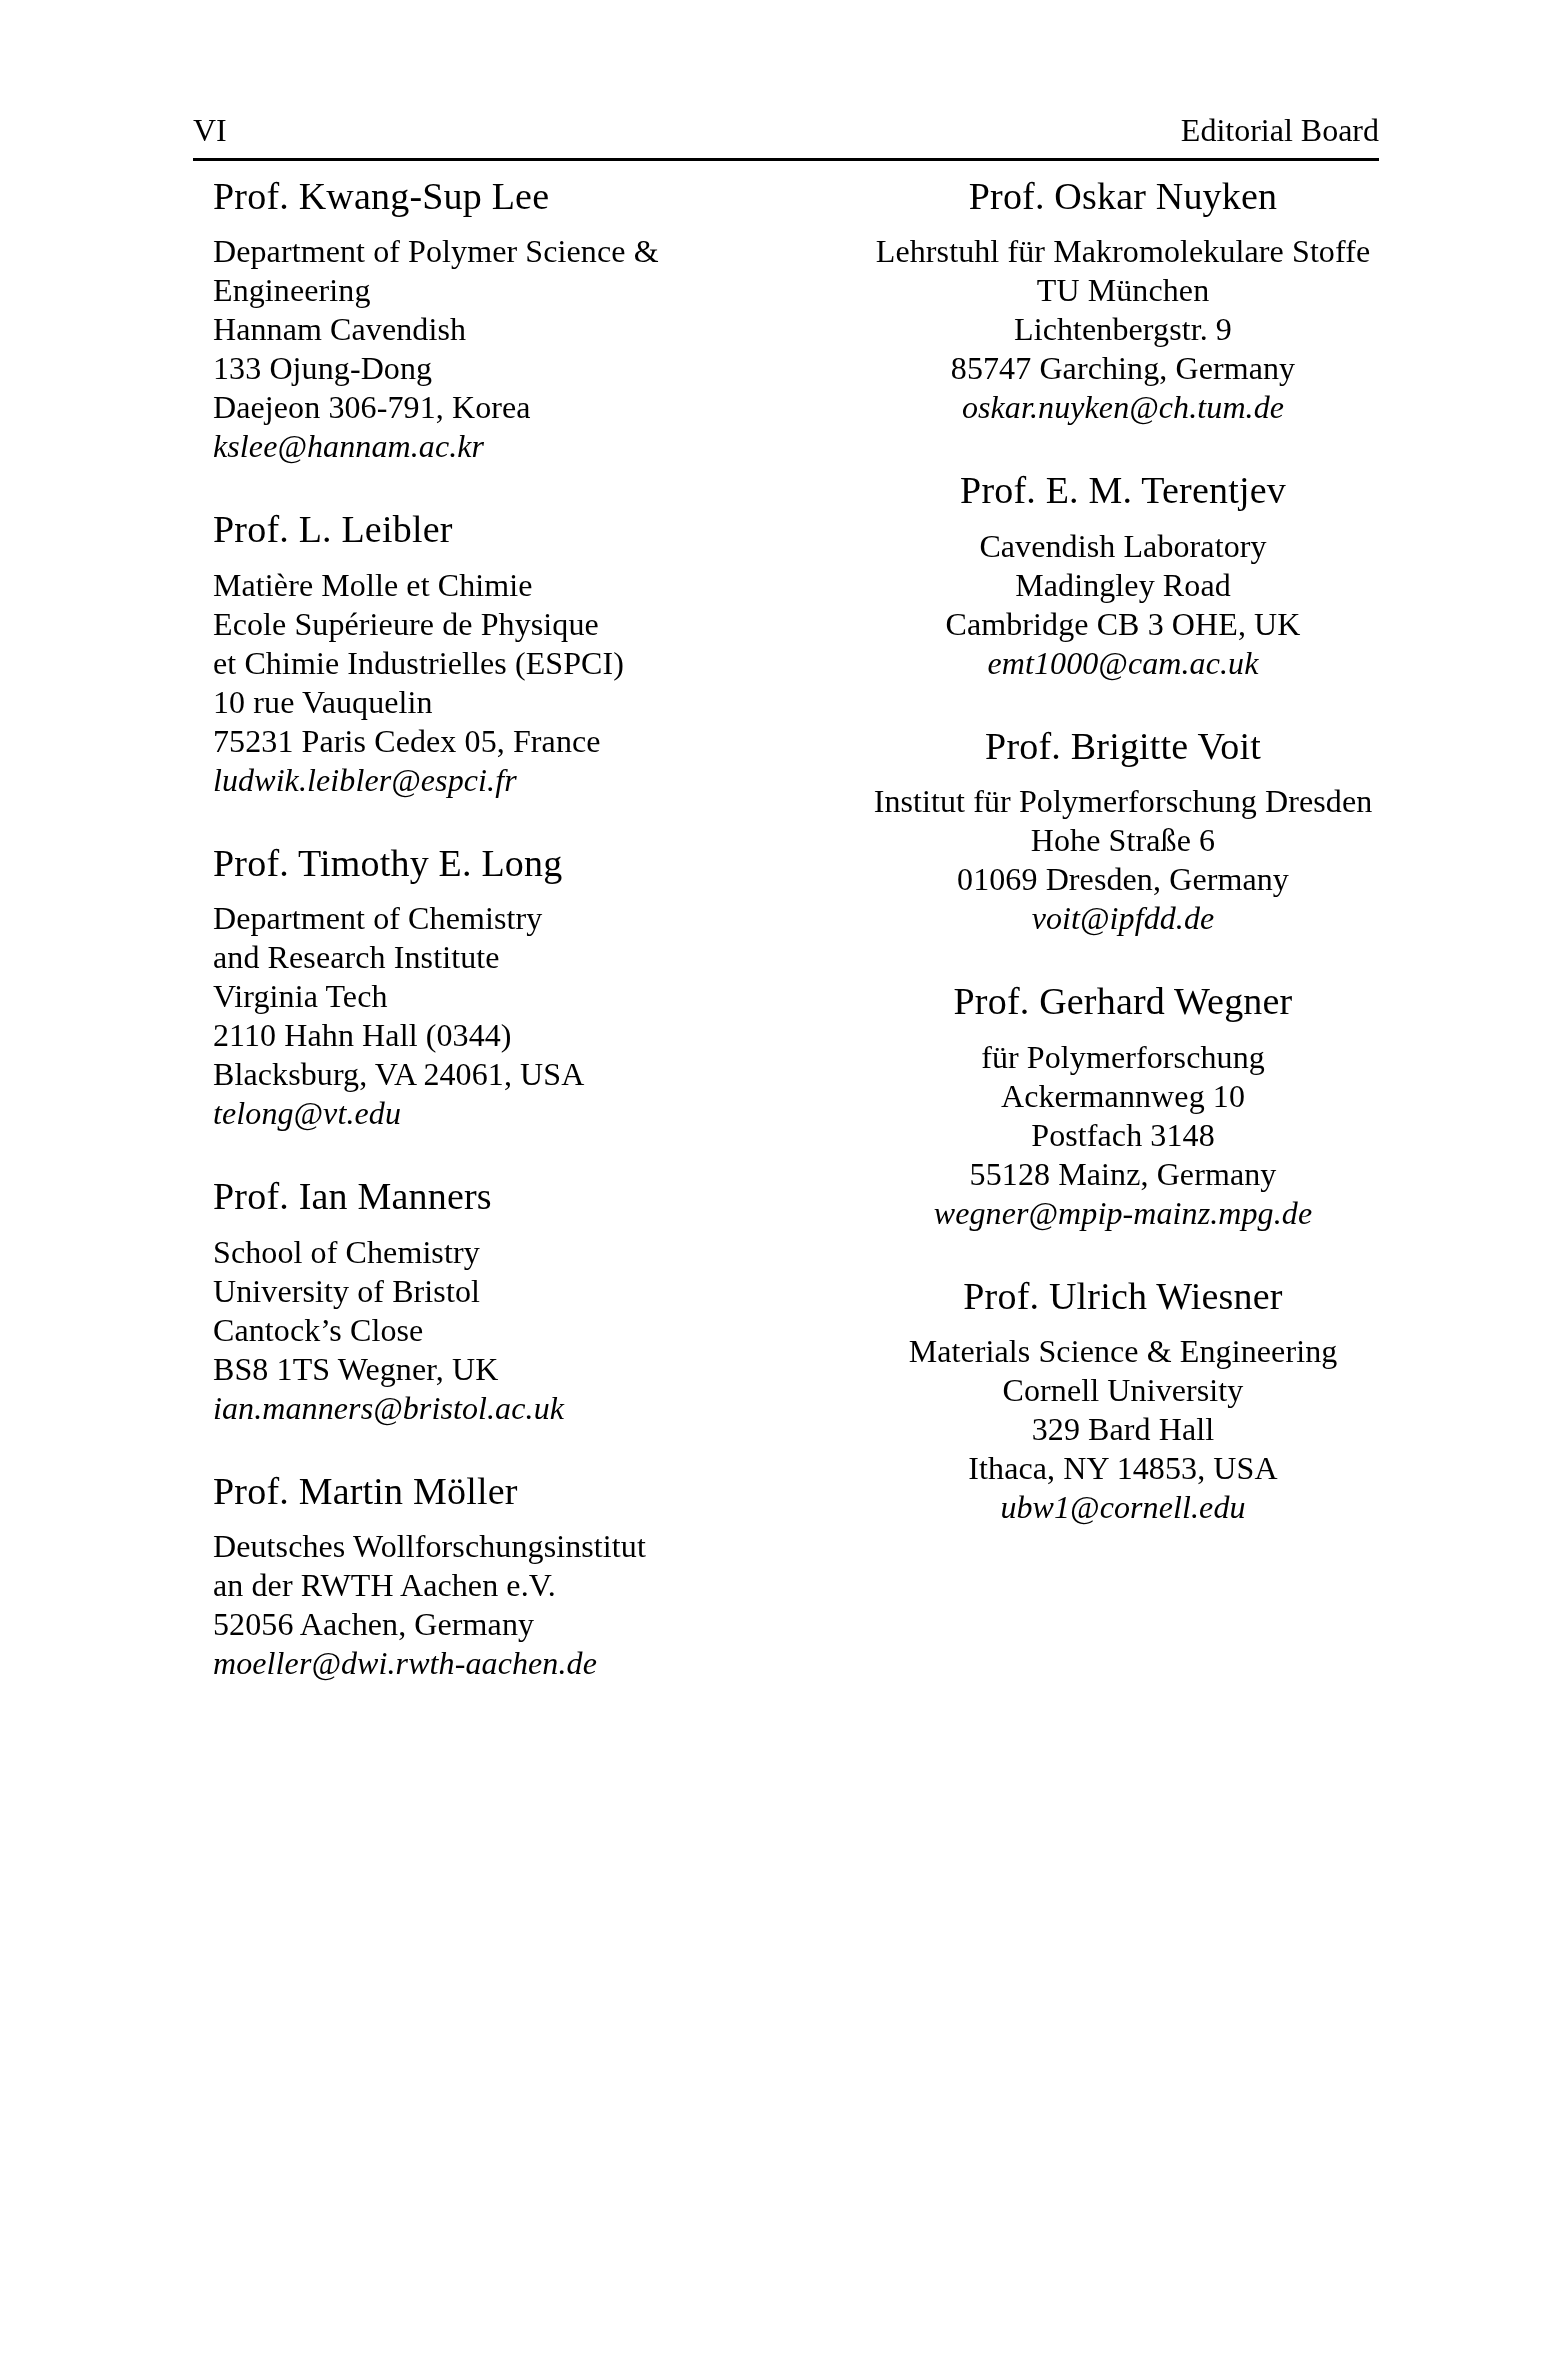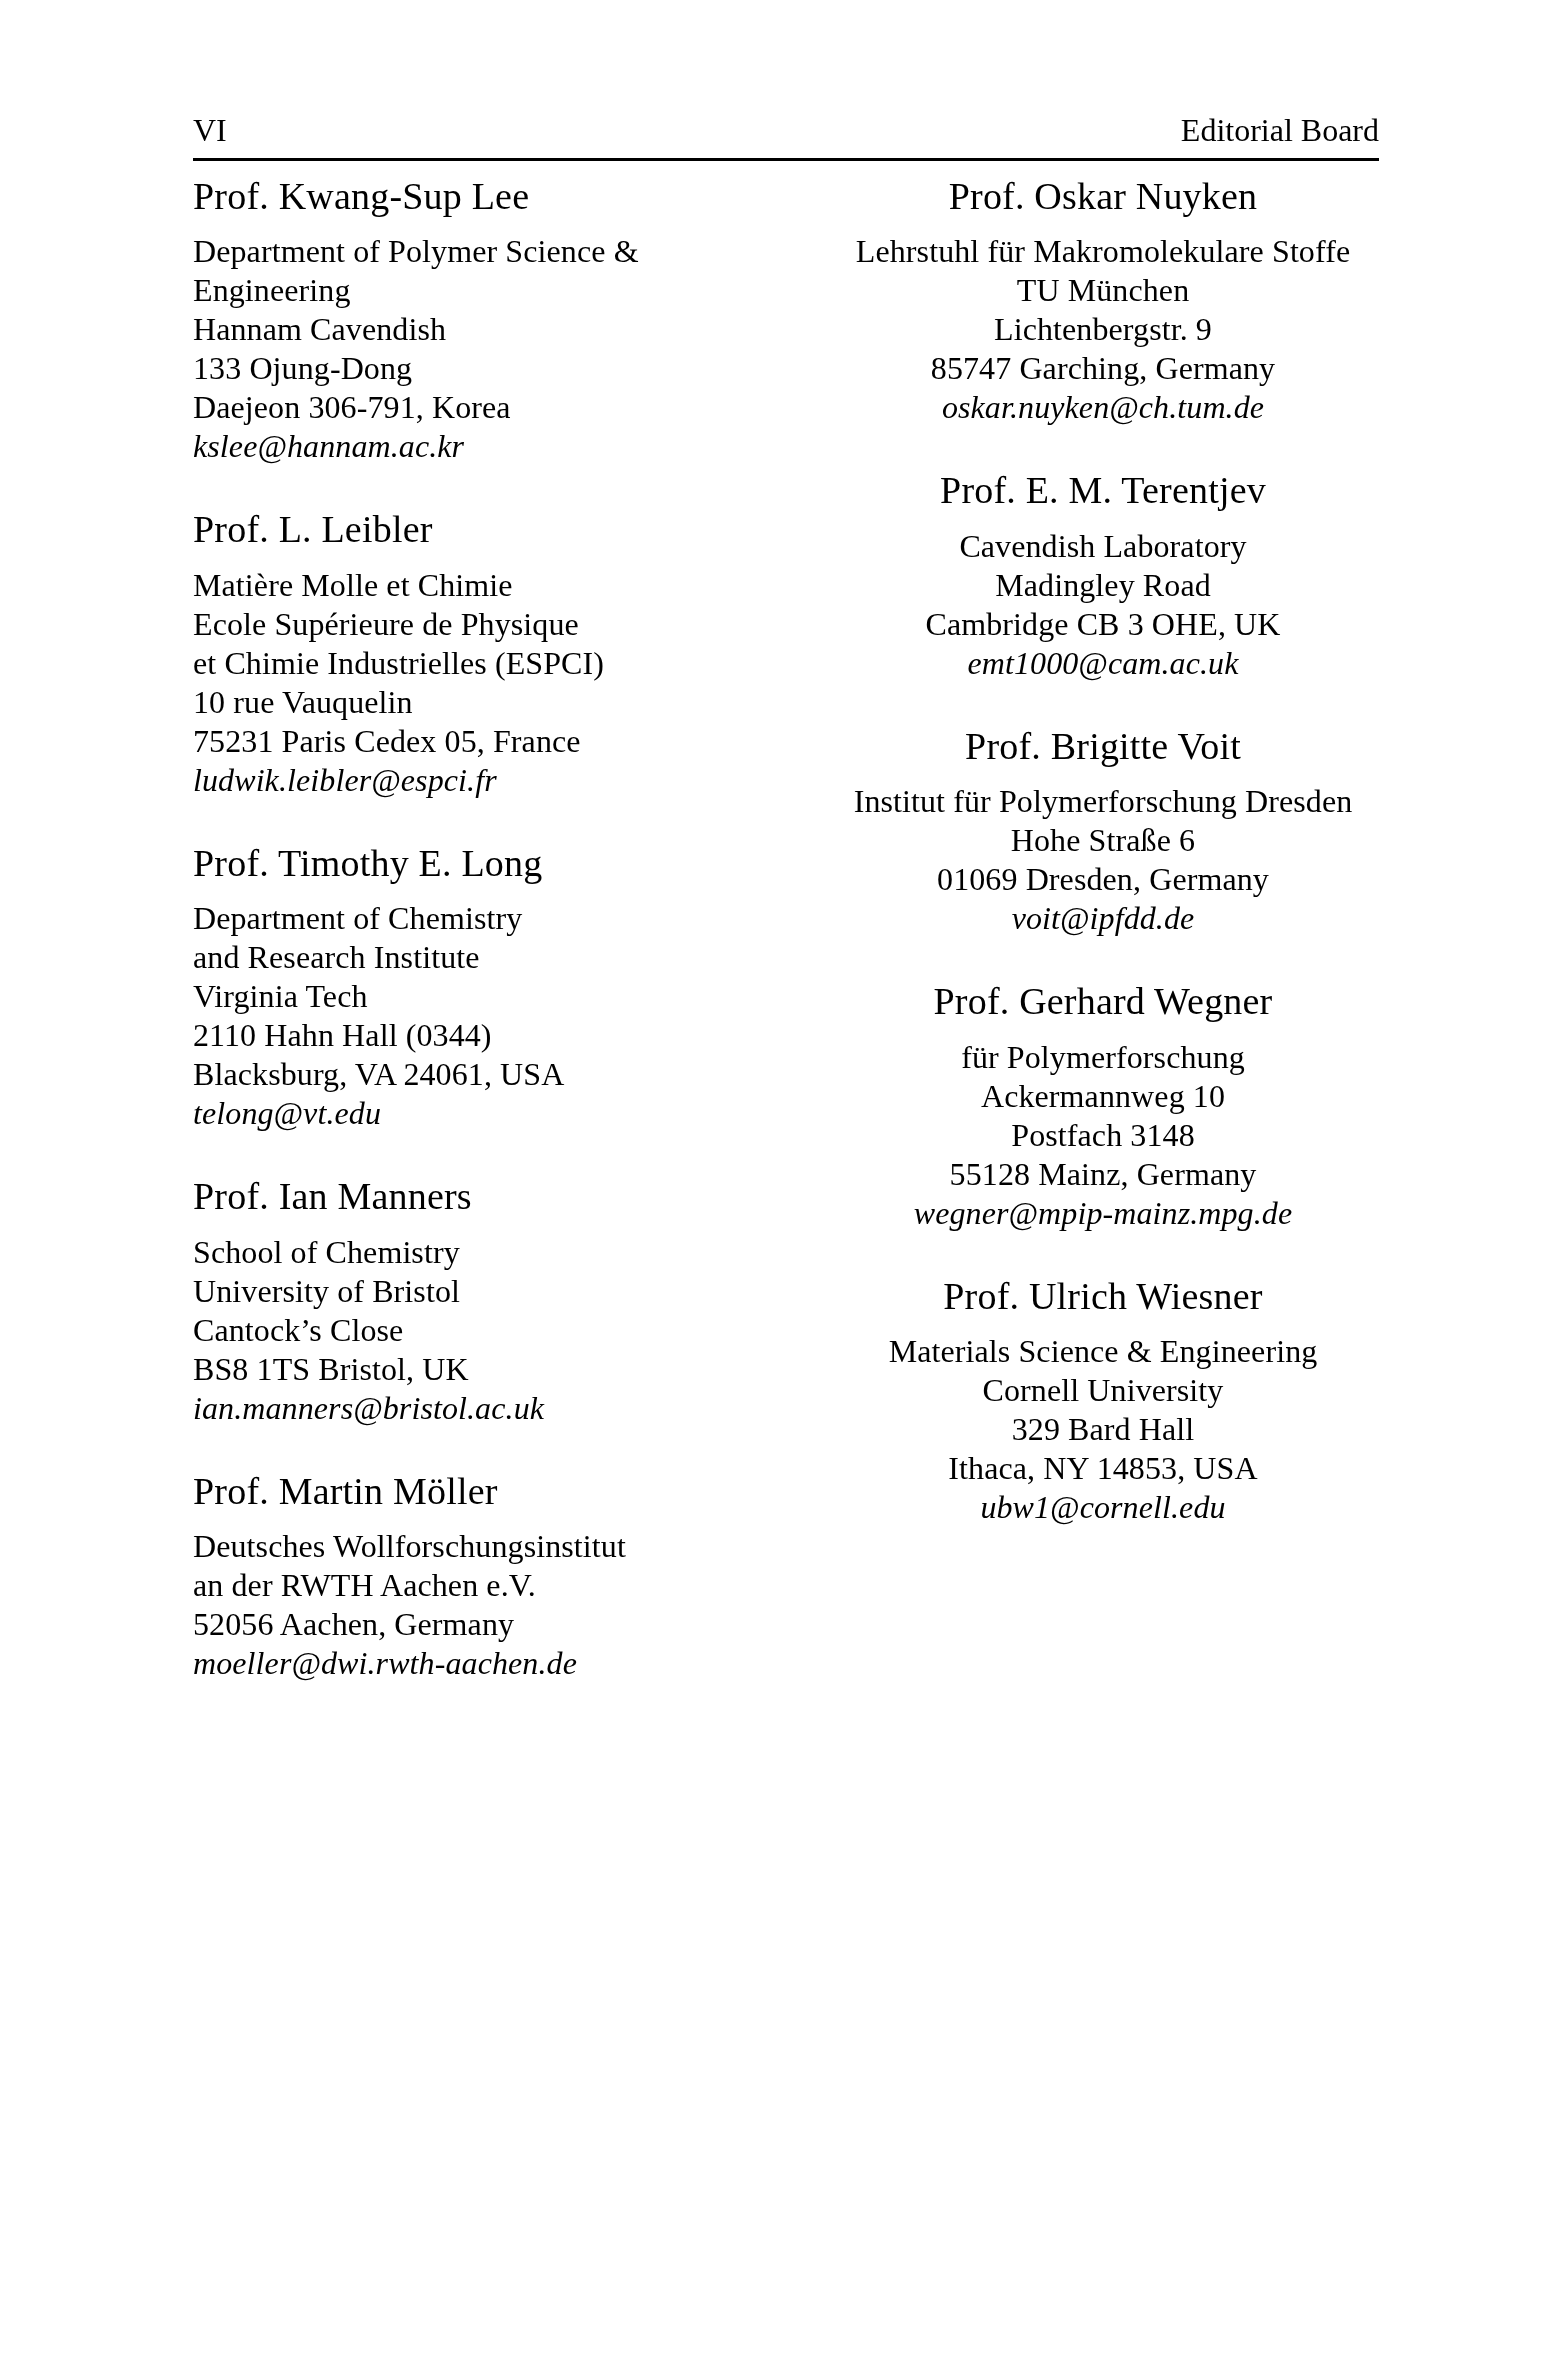--- a/index.html
+++ b/index.html
@@ -36,20 +36,21 @@
     position: absolute;
     left: 193px;
     width: 1186px;
     top: 158px;
     height: 3.4px;
     background: #000000;
   }
   .column {
     position: absolute;
     top: 176px;
+    margin-left: 20px;
   }
   .column.left  { left: 193px; width: 591px; }
   .column.right { left: 799px; width: 608px; text-align: center; }
   .entry {
     margin: 0 0 43px 0;
   }
   .prof-name {
     font-size: 38px;
     line-height: 41px;
     font-weight: 400;
@@ -106,21 +107,21 @@
       <div class="addr-line">2110 Hahn Hall (0344)</div>
       <div class="addr-line">Blacksburg, VA 24061, USA</div>
       <div class="addr-line email">telong@vt.edu</div>
     </section>
 
     <section class="entry">
       <h2 class="prof-name">Prof. Ian Manners</h2>
       <div class="addr-line">School of Chemistry</div>
       <div class="addr-line">University of Bristol</div>
       <div class="addr-line">Cantock’s Close</div>
-      <div class="addr-line">BS8 1TS Bristol, UK</div>
+      <div class="addr-line">BS8 1TS Wegner, UK</div>
       <div class="addr-line email">ian.manners@bristol.ac.uk</div>
     </section>
 
     <section class="entry">
       <h2 class="prof-name">Prof. Martin Möller</h2>
       <div class="addr-line">Deutsches Wollforschungsinstitut</div>
       <div class="addr-line">an der RWTH Aachen e.V.</div>
       <div class="addr-line">52056 Aachen, Germany</div>
       <div class="addr-line email">moeller@dwi.rwth-aachen.de</div>
     </section>

